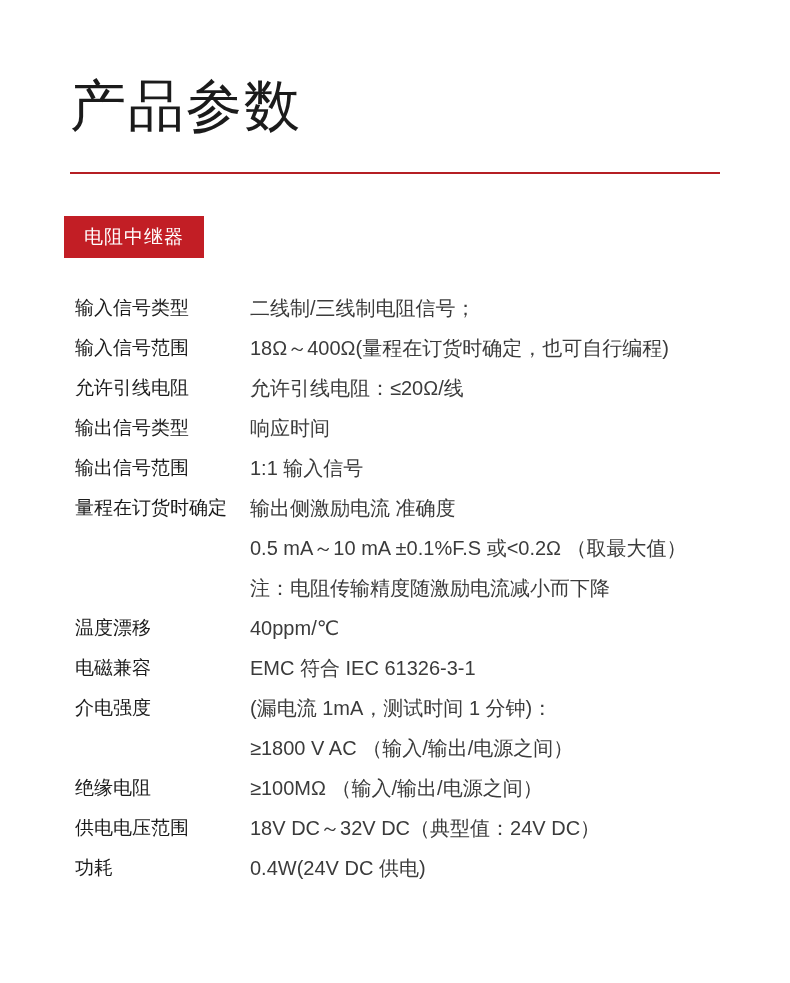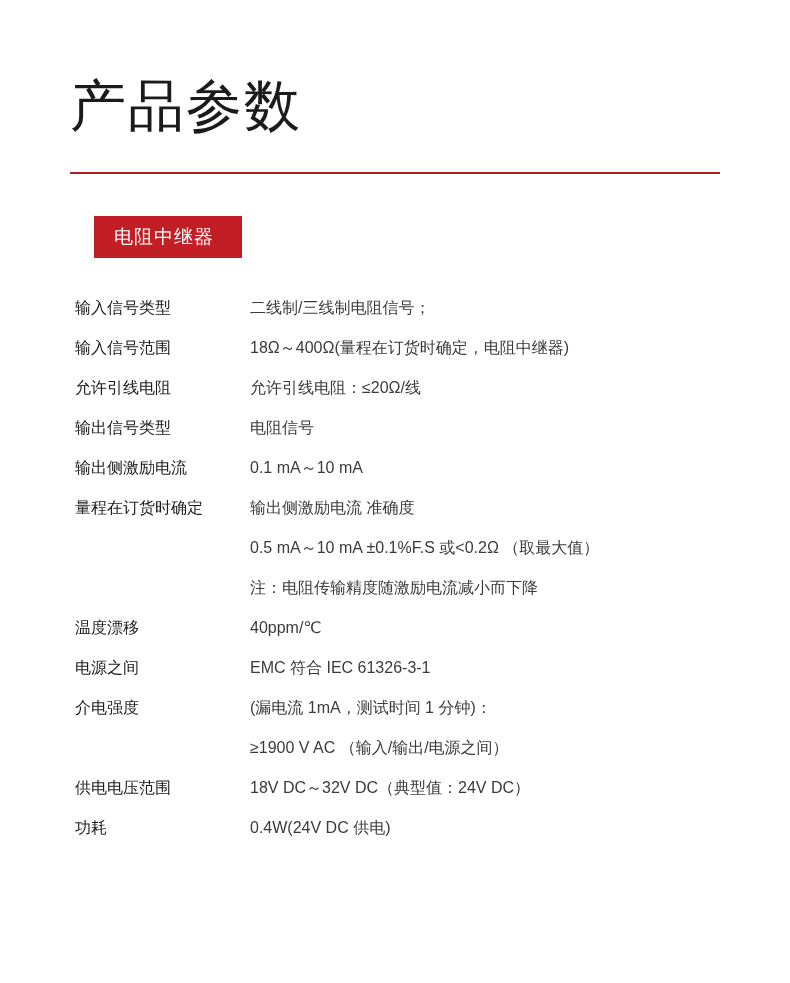--- a/index.html
+++ b/index.html
@@ -31,46 +31,46 @@
     padding-left: 30px;
     margin: 0;
   }
   .title-rule {
     margin: 38px 30px 0 30px;
     height: 2px;
     background: #b51f24;
   }
   .section-badge {
     display: inline-block;
-    margin: 42px 0 0 54px;
+    margin: 42px 0 0 24px;
     background: #c21e25;
     color: #ffffff;
     font-size: 19px;
     letter-spacing: 1px;
-    padding: 11px 28px 12px 20px;
+    padding: 11px 20px 12px 20px;
     line-height: 1;
   }
   .spec-table {
     margin: 30px 0 0 35px;
     border-collapse: collapse;
     width: 700px;
   }
   .spec-table td {
     vertical-align: top;
     padding: 0;
   }
   .row-label {
     width: 175px;
-    font-size: 16px;
+    font-size: 19px;
     color: #1b1b1b;
     line-height: 40px;
     white-space: nowrap;
   }
   .row-value {
-    font-size: 16px;
+    font-size: 20px;
     color: #3b3b3b;
     line-height: 40px;
   }
   .row-value .sub-line {
     display: block;
     line-height: 40px;
   }
   .spec-row.multi .row-label {
     line-height: 40px;
   }
@@ -90,66 +90,72 @@
     <tbody>
         <tr class="spec-row">
           <td class="row-label">输入信号类型</td>
           <td class="row-value">
             <span class="sub-line">二线制/三线制电阻信号；</span>
           </td>
         </tr>
         <tr class="spec-row">
           <td class="row-label">输入信号范围</td>
           <td class="row-value">
-            <span class="sub-line">18Ω～400Ω(量程在订货时确定，电阻中继器)</span>
+            <span class="sub-line">18Ω～400Ω(量程在订货时确定，也可自行编程)</span>
           </td>
         </tr>
         <tr class="spec-row">
           <td class="row-label">允许引线电阻</td>
           <td class="row-value">
             <span class="sub-line">允许引线电阻：≤20Ω/线</span>
           </td>
         </tr>
         <tr class="spec-row">
           <td class="row-label">输出信号类型</td>
           <td class="row-value">
-            <span class="sub-line">电阻信号</span>
+            <span class="sub-line">响应时间</span>
           </td>
         </tr>
         <tr class="spec-row">
-          <td class="row-label">输出侧激励电流</td>
+          <td class="row-label">输出信号范围</td>
           <td class="row-value">
-            <span class="sub-line">0.1 mA～10 mA</span>
+            <span class="sub-line">1:1 输入信号</span>
           </td>
         </tr>
         <tr class="spec-row multi">
           <td class="row-label">量程在订货时确定</td>
           <td class="row-value">
             <span class="sub-line">输出侧激励电流 准确度</span>
             <span class="sub-line">0.5 mA～10 mA ±0.1%F.S 或&lt;0.2Ω （取最大值）</span>
             <span class="sub-line">注：电阻传输精度随激励电流减小而下降</span>
           </td>
         </tr>
         <tr class="spec-row">
           <td class="row-label">温度漂移</td>
           <td class="row-value">
             <span class="sub-line">40ppm/℃</span>
           </td>
         </tr>
         <tr class="spec-row">
-          <td class="row-label">电源之间</td>
+          <td class="row-label">电磁兼容</td>
           <td class="row-value">
             <span class="sub-line">EMC 符合 IEC 61326-3-1</span>
           </td>
         </tr>
         <tr class="spec-row multi">
           <td class="row-label">介电强度</td>
           <td class="row-value">
             <span class="sub-line">(漏电流 1mA，测试时间 1 分钟)：</span>
-            <span class="sub-line">≥1900 V AC （输入/输出/电源之间）</span>
+            <span class="sub-line">≥1800 V AC （输入/输出/电源之间）</span>
+          </td>
+        </tr>
+        <tr class="spec-row">
+          <td class="row-label">绝缘电阻</td>
+          <td class="row-value">
+            <span class="sub-line">≥100MΩ （输入/输出/电源之间）</span>
           </td>
         </tr>
         <tr class="spec-row">
           <td class="row-label">供电电压范围</td>
           <td class="row-value">
             <span class="sub-line">18V DC～32V DC（典型值：24V DC）</span>
           </td>
         </tr>
         <tr class="spec-row">
           <td class="row-label">功耗</td>

